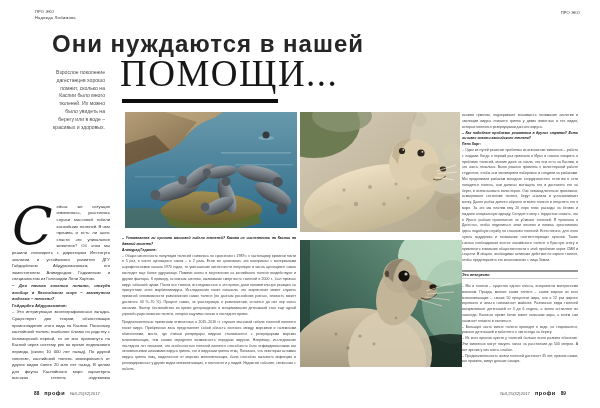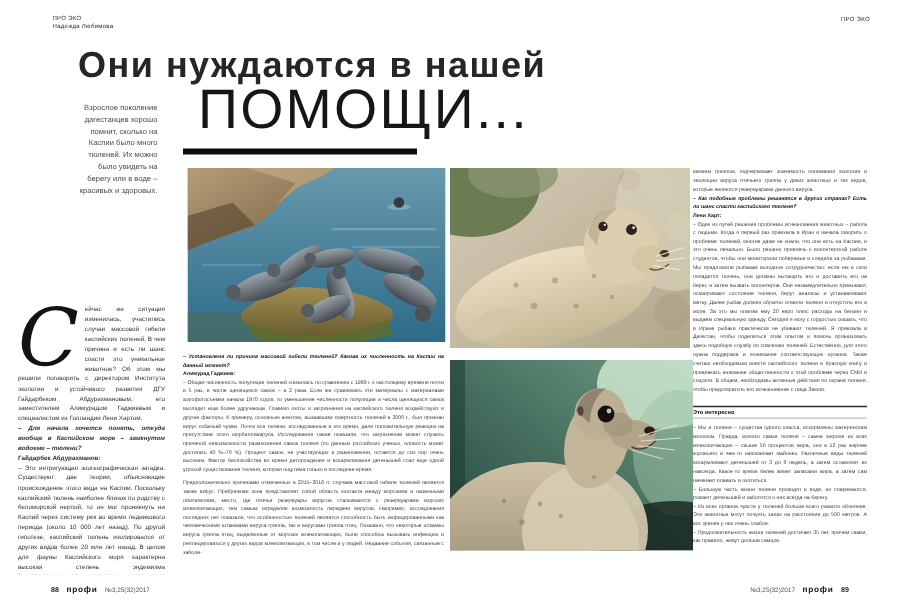--- a/index.html
+++ b/index.html
@@ -19,22 +19,22 @@
     float:left; font-family:"DejaVu Serif", serif; font-style:italic;
     font-size:106px; line-height:86px; margin:2px 8px 0 0; color:#131313;
   }
   .eyebrow-block { line-height:11px; letter-spacing:.4px; color:#2c2c2c; }
   .eyebrow-block div { font-size:8px; }
   .title1 {
     position:absolute; left:52px; top:30px; font-size:24px; letter-spacing:1px;
     color:#262626; font-weight:700; white-space:nowrap;text-align:center;
   }
   .title2 {
-    position:absolute; left:132px; top:52px; font-size:37px; letter-spacing:1.5px;
-    color:#161616; font-weight:400; white-space:nowrap;
+    position:absolute; left:120px; top:52px; font-size:37px; letter-spacing:1.5px;
+    color:#161616; font-weight:400; white-space:nowrap;font-family:Liberation Serif, serif;
   }
   .title-rule { position:absolute; left:122px; top:99px; width:156px; height:4px; background:#0d0d0d; }
   .standfirst p { font-size:10.2px; line-height:15.8px; color:#4b4b4b; text-align:right; }
   .photo { position:absolute; overflow:hidden; background:#ccc; }
   .photo svg { display:block; }
   #photo1 { left:125px; top:112px; width:172px; height:116px; }
   #photo2 { left:300px; top:112px; width:160px; height:120px; }
   #photo3 { left:300px; top:240px; width:162px; height:127px; }
   .factbox { margin-top:16px; border-top:2px solid #2e2e2e; }
   .factbox .fb-title {

